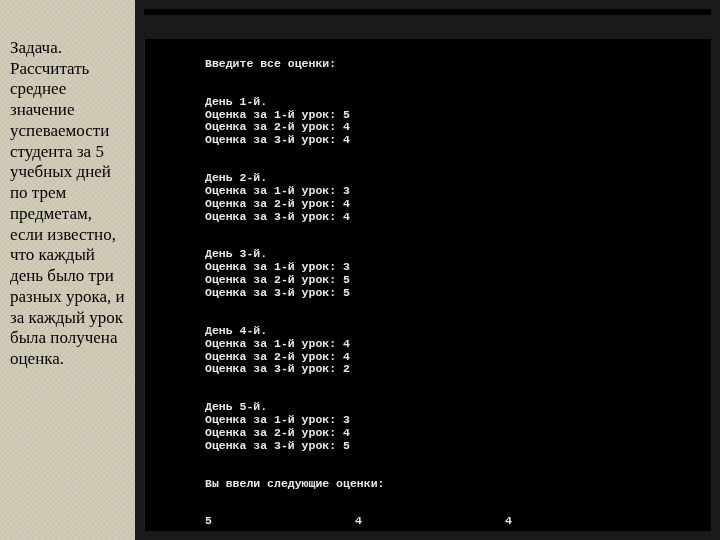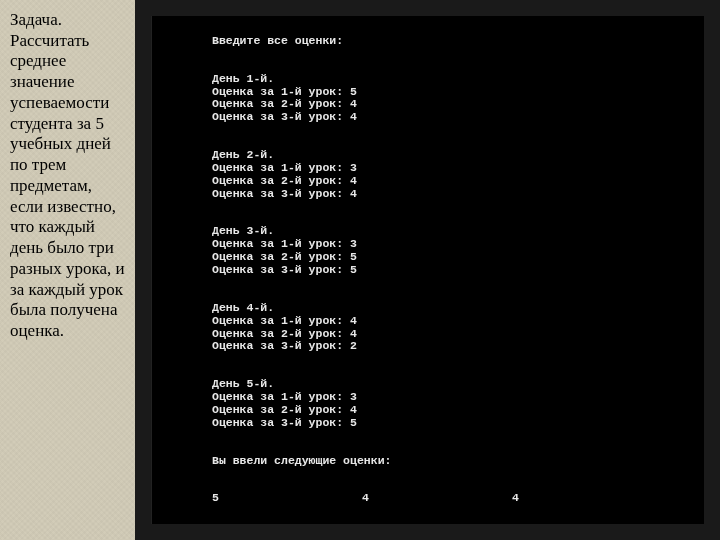--- a/index.html
+++ b/index.html
@@ -14,26 +14,28 @@
     min-width: 135px;
     padding: 10px 6px 6px 10px;
     background: #d2ccb8;
     background-image:
       repeating-linear-gradient(45deg, rgba(0,0,0,0.02) 0 2px, transparent 2px 4px),
       repeating-linear-gradient(-45deg, rgba(0,0,0,0.02) 0 2px, transparent 2px 4px);
     color: #000;
     font-size: 17px;
     line-height: 1.22;
   }
-  .sidebar p { margin-bottom: 14px; }
+  .sidebar p { margin-bottom: 14px; margin-top: 28px; }
   .console-wrap {
     flex: 1;
     background: #1a1a1a;
-    padding: 16px;
+    padding: 9px;
     display: flex;
+    flex-direction: column;
+    gap: 24px;
   }
   .titlebar {
     height: 6px;
     background: #000;
   }
   .console {
     flex: 1;
     background: #000;
     padding: 6px 0 4px 60px;
     color: #e8e8e8;

